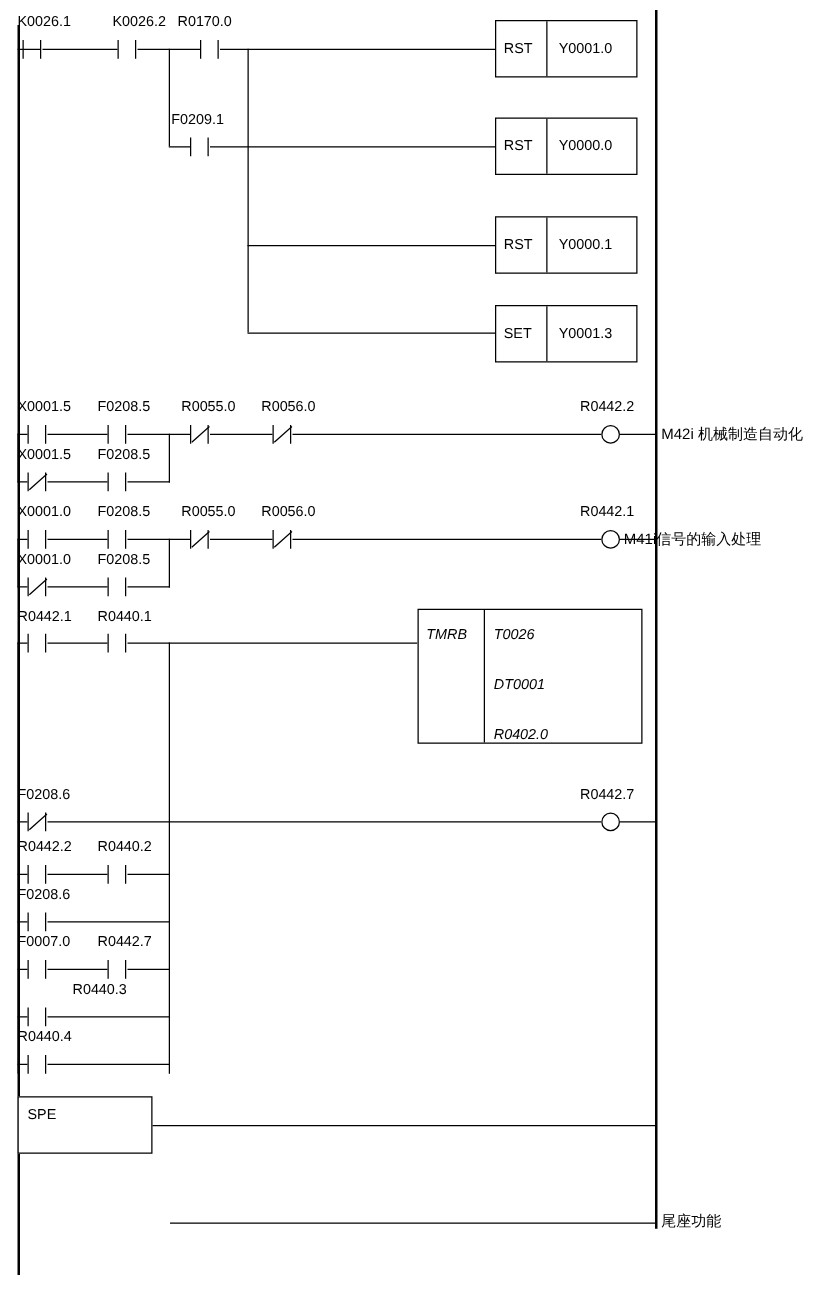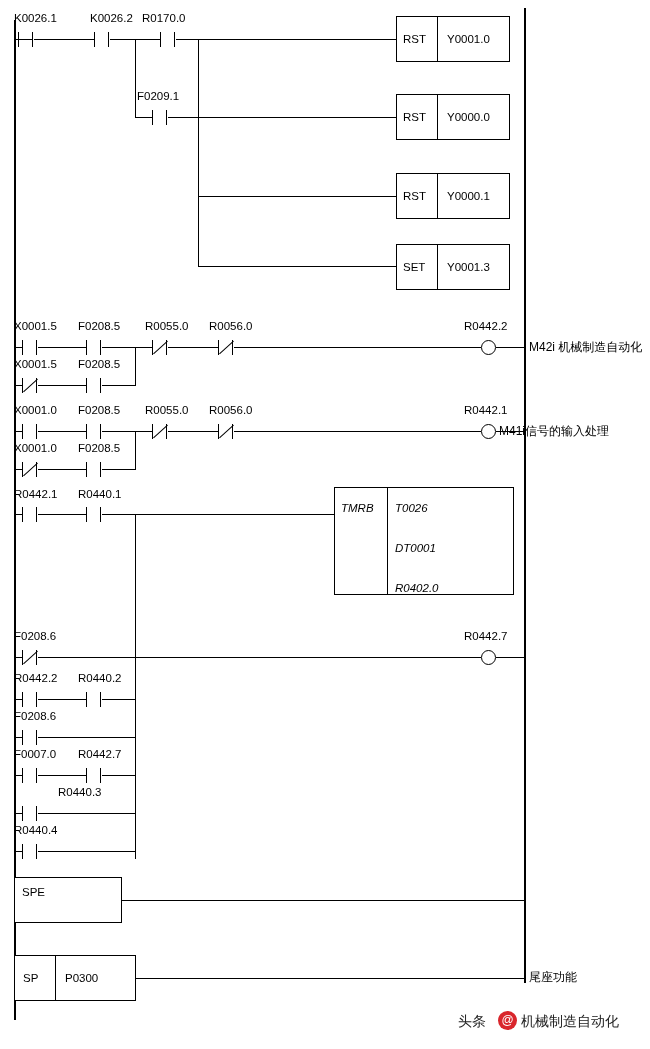--- a/index.html
+++ b/index.html
@@ -385,27 +385,17 @@
     <div class="bar l"></div>
       <div class="bar r"></div>
   </div>
   <div class="hwire" style="left:38px; top:851px; width:98px;"></div>
 
   <div class="box" style="left:14px; top:877px; width:108px; height:46px;">
     <div class="cell" style="left:7px; top:8px;text-align:right;">SPE</div>
   </div>
   <div class="hwire" style="left:122px; top:900px; width:402px;"></div>
 
-  <div class="box" style="left:14px; top:955px; width:122px; height:46px;">
-    <div class="divider" style="left:40px;"></div>
-    <div class="cell" style="left:8px; top:16px;">SP</div>
-    <div class="cell" style="left:50px; top:16px;">P0300</div>
-  </div>
   <div class="hwire" style="left:136px; top:978px; width:388px;"></div>
   <div class="lbl-cn" style="left:529px; top:971px;">尾座功能</div>
 
-  <div class="footer">
-    <div class="footer-text">头条</div>
-    <div class="footer-badge">@</div>
-    <div class="footer-text" style="left:521px;">机械制造自动化</div>
-  </div>
 
 </div>
 
 </body></html>

